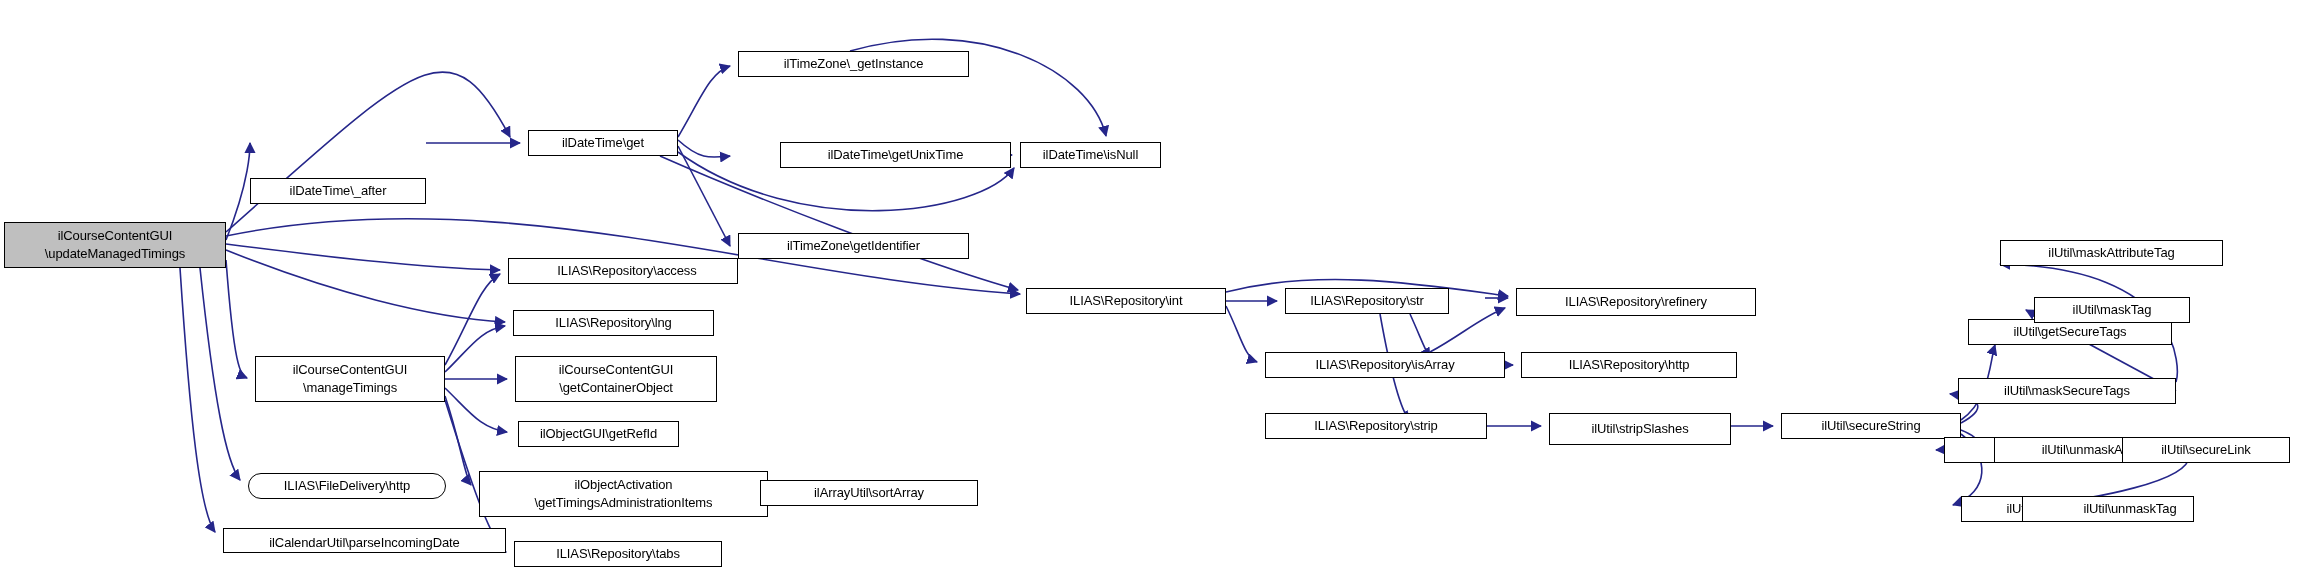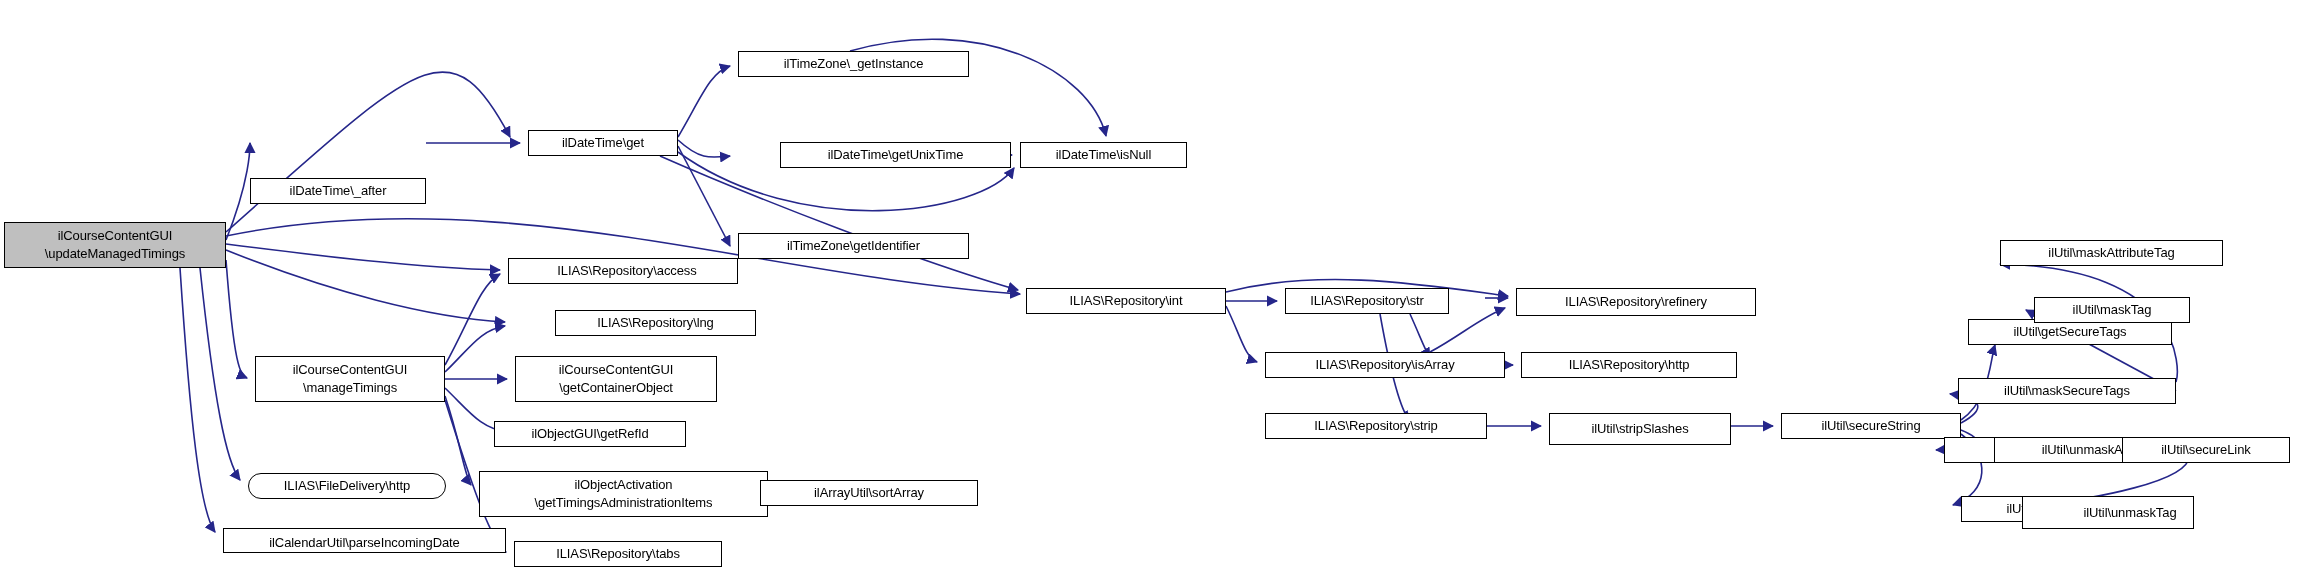--- a/index.html
+++ b/index.html
@@ -104,43 +104,43 @@
       </g>
   </svg>
 
   <div id="nodes">
       <div class="node root" style="left: 4px; top: 222px; width: 222px; height: 46px;"><span class="node-line">ilCourseContentGUI</span><span class="node-line">\updateManagedTimings</span></div>
       <div class="node" style="left: 250px; top: 130px; width: 176px; height: 26px; margin-top: 48px;"><span class="node-line">ilDateTime\_after</span></div>
       <div class="node" style="left: 528px; top: 130px; width: 150px; height: 26px;"><span class="node-line">ilDateTime\get</span></div>
       <div class="node" style="left: 738px; top: 51px; width: 231px; height: 26px;"><span class="node-line">ilTimeZone\_getInstance</span></div>
       <div class="node" style="left: 738px; top: 142px; width: 231px; height: 26px; margin-left: 42px;"><span class="node-line">ilDateTime\getUnixTime</span></div>
       <div class="node" style="left: 738px; top: 233px; width: 231px; height: 26px;"><span class="node-line">ilTimeZone\getIdentifier</span></div>
-      <div class="node" style="left: 1020px; top: 142px; width: 167px; height: 26px;"><span class="node-line">ilDateTime\isNull</span></div>
+      <div class="node" style="left: 1020px; top: 142px; width: 141px; height: 26px;"><span class="node-line">ilDateTime\isNull</span></div>
       <div class="node" style="left: 1026px; top: 288px; width: 200px; height: 26px;"><span class="node-line">ILIAS\Repository\int</span></div>
       <div class="node" style="left: 1285px; top: 288px; width: 164px; height: 26px;"><span class="node-line">ILIAS\Repository\str</span></div>
       <div class="node" style="left: 1265px; top: 352px; width: 240px; height: 26px;"><span class="node-line">ILIAS\Repository\isArray</span></div>
       <div class="node" style="left: 1265px; top: 413px; width: 222px; height: 26px;"><span class="node-line">ILIAS\Repository\strip</span></div>
       <div class="node" style="left: 1516px; top: 288px; width: 240px; height: 28px;"><span class="node-line">ILIAS\Repository\refinery</span></div>
       <div class="node" style="left: 1521px; top: 352px; width: 216px; height: 26px;"><span class="node-line">ILIAS\Repository\http</span></div>
       <div class="node" style="left: 1549px; top: 413px; width: 182px; height: 32px;"><span class="node-line">ilUtil\stripSlashes</span></div>
       <div class="node" style="left: 1781px; top: 413px; width: 180px; height: 26px;"><span class="node-line">ilUtil\secureString</span></div>
       <div class="node" style="left: 1968px; top: 319px; width: 204px; height: 26px;"><span class="node-line">ilUtil\getSecureTags</span></div>
       <div class="node" style="left: 1958px; top: 378px; width: 218px; height: 26px;"><span class="node-line">ilUtil\maskSecureTags</span></div>
       <div class="node" style="left: 1944px; top: 437px; width: 245px; height: 26px;"><span class="node-line">ilUtil\unmaskSecureTags</span></div>
       <div class="node" style="left: 1961px; top: 496px; width: 210px; height: 26px;"><span class="node-line">ilUtil\stripScriptHTML</span></div>
       <div class="node" style="left: 2000px; top: 240px; width: 223px; height: 26px;"><span class="node-line">ilUtil\maskAttributeTag</span></div>
       <div class="node" style="left: 2034px; top: 297px; width: 156px; height: 26px;"><span class="node-line">ilUtil\maskTag</span></div>
       <div class="node" style="left: 1994px; top: 437px; width: 236px; height: 26px;"><span class="node-line">ilUtil\unmaskAttributeTag</span></div>
-      <div class="node" style="left: 2022px; top: 496px; width: 172px; height: 33px; padding-left: 44px;"><span class="node-line">ilUtil\unmaskTag</span></div>
+      <div class="node" style="left: 2022px; top: 496px; width: 172px; height: 26px; padding-left: 44px;"><span class="node-line">ilUtil\unmaskTag</span></div>
       <div class="node" style="left: 2122px; top: 437px; width: 168px; height: 26px;"><span class="node-line">ilUtil\secureLink</span></div>
       <div class="node" style="left: 255px; top: 356px; width: 190px; height: 46px;"><span class="node-line">ilCourseContentGUI</span><span class="node-line">\manageTimings</span></div>
       <div class="node" style="left: 508px; top: 258px; width: 230px; height: 26px; padding-left: 8px;"><span class="node-line">ILIAS\Repository\access</span></div>
-      <div class="node" style="left: 513px; top: 310px; width: 201px; height: 26px; margin-left: 42px;"><span class="node-line">ILIAS\Repository\lng</span></div>
+      <div class="node" style="left: 513px; top: 310px; width: 201px; height: 26px;"><span class="node-line">ILIAS\Repository\lng</span></div>
       <div class="node" style="left: 515px; top: 356px; width: 202px; height: 46px;"><span class="node-line">ilCourseContentGUI</span><span class="node-line">\getContainerObject</span></div>
-      <div class="node" style="left: 494px; top: 421px; width: 192px; height: 26px; justify-content: center;"><span class="node-line">ilObjectGUI\getRefId</span></div>
+      <div class="node" style="left: 518px; top: 421px; width: 161px; height: 26px; justify-content: center;"><span class="node-line">ilObjectGUI\getRefId</span></div>
       <div class="node" style="left: 248px; top: 473px; width: 198px; height: 26px; border-radius: 13px;"><span class="node-line">ILIAS\FileDelivery\http</span></div>
       <div class="node" style="left: 479px; top: 471px; width: 289px; height: 46px;"><span class="node-line">ilObjectActivation</span><span class="node-line">\getTimingsAdministrationItems</span></div>
       <div class="node" style="left: 223px; top: 528px; width: 283px; height: 25px; justify-content: flex-end;"><span class="node-line">ilCalendarUtil\parseIncomingDate</span></div>
       <div class="node" style="left: 514px; top: 541px; width: 208px; height: 26px;"><span class="node-line">ILIAS\Repository\tabs</span></div>
       <div class="node" style="left: 760px; top: 480px; width: 218px; height: 26px;"><span class="node-line">ilArrayUtil\sortArray</span></div>
     </div>
 
 </div>
 
 </body></html>

